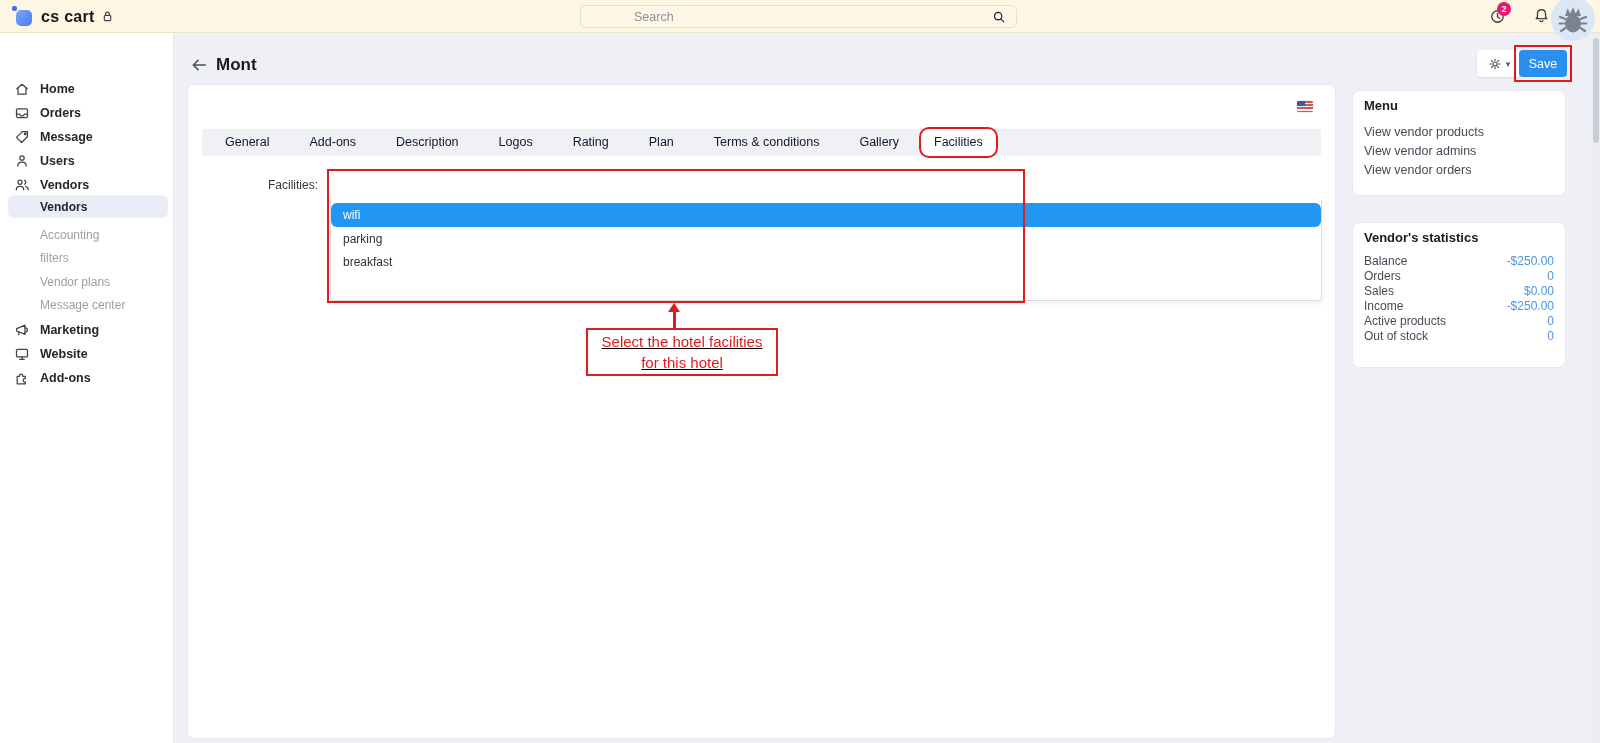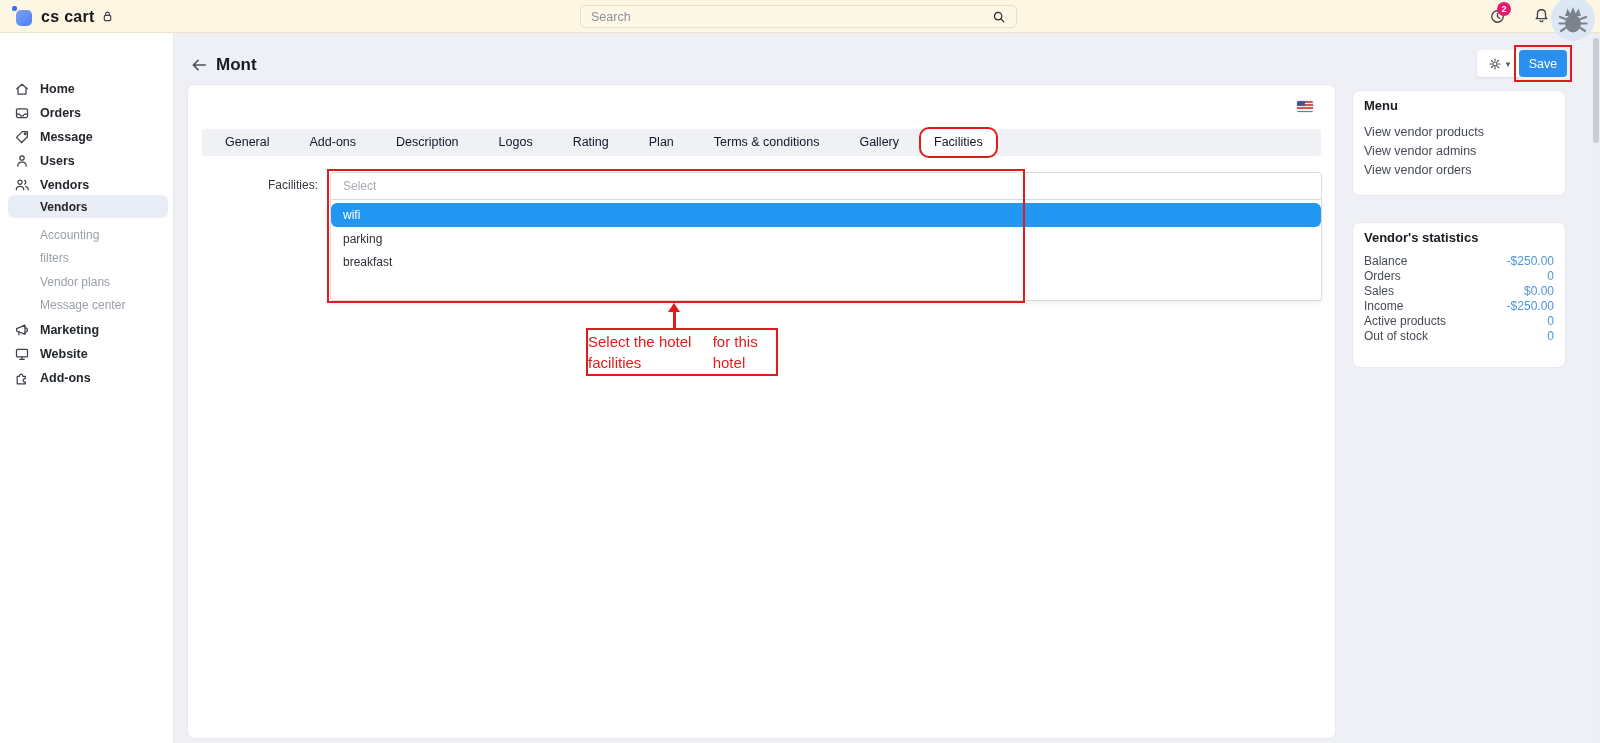--- a/index.html
+++ b/index.html
@@ -11,21 +11,21 @@
   #topbar { left:0; top:0; width:1600px; height:33px; background:#fdf6e3; border-bottom:1px solid #ece3cb; z-index:30; }
   #brand { left:12px; top:4px; width:150px; height:26px; display:flex; align-items:center; gap:7px; }
   #logo-box { position:relative; width:22px; height:22px; }
   #logo-dot { position:absolute; left:0; top:0; width:5px; height:5px; border-radius:2px; background:#3f6df0; }
   #logo-sq { position:absolute; left:4px; top:4px; width:16px; height:16px; border-radius:5px;
              background:linear-gradient(135deg,#7aa3f7 0%,#4d7df1 100%); }
   #brand-name { font-size:16px; font-weight:700; color:#16181c; letter-spacing:.3px; }
   #lock { left:100px; top:9px; }
   #search { left:580px; top:5px; width:437px; height:23px; border:1px solid #e7dec3; border-radius:5px;
             display:flex; align-items:center; padding:0 10px; color:#8d929b; font-size:12.5px; background:rgba(255,255,255,.15); }
-  #search .ph { flex:1; }
+  #search .ph { flex:1;margin-left:43px; }
   #icon-history { left:1489px; top:8px; }
   #badge { left:1497px; top:2px; width:14px; height:14px; border-radius:50%; background:#e5196e; color:#fff;
            font-size:9px; font-weight:700; display:flex; align-items:center; justify-content:center; z-index:2; }
   #icon-bell { left:1533px; top:7px; }
   #avatar { left:1551px; top:-3px; width:44px; height:44px; border-radius:50%; background:#dce7f6; z-index:1;
             display:flex; align-items:center; justify-content:center; }
 
   
   #sidebar { left:0; top:33px; width:174px; height:710px; background:#fff; border-right:1px solid #e9ebf0; z-index:20; }
   .nav-row { position:absolute; left:0; width:174px; height:24px; display:flex; align-items:center; cursor:pointer; }
@@ -70,21 +70,21 @@
               border-radius:0 0 4px 4px; box-shadow:0 3px 6px rgba(30,40,70,.07); }
   .opt { height:23.5px; display:flex; align-items:center; padding-left:12px; font-size:12px; color:#2c313a; cursor:pointer; }
   .opt.hl { background:#2196f3; color:#fff; height:24px; margin-top:3px;border-radius:6px; }
   #red-dd { left:327px; top:169px; width:698px; height:134px; }
 
   
   #arrow-shaft { left:673px; top:311px; width:3px; height:17px; background:#e01b1b; z-index:16; }
   #arrow-head { left:668px; top:303px; width:0; height:0; border-left:6.5px solid transparent;
                 border-right:6.5px solid transparent; border-bottom:9px solid #e01b1b; z-index:16; }
   #callout { left:586px; top:328px; width:192px; height:48px; background:#fff; border:2px solid #e01b1b; z-index:16;
-             display:flex; flex-direction:row; align-items:center; justify-content:center; }
+             display:flex; flex-direction:column; align-items:center; justify-content:center;text-decoration:underline; }
   #callout .cline { font-size:15px; color:#e01b1b; line-height:21px; }
 
   
   .rail-card { background:#fff; border:1px solid #e8eaf0; border-radius:8px; }
   #menu-card { left:1352px; top:90px; width:214px; height:106px; }
   #menu-title { left:1364px; top:98px; font-size:13px; font-weight:700; color:#181b20; }
   .menu-link { position:absolute; left:1364px; font-size:12.5px; color:#454b55; cursor:pointer; }
   #stats-card { left:1352px; top:222px; width:214px; height:146px; }
   #stats-title { left:1364px; top:230px; font-size:13px; font-weight:700; color:#181b20; }
   .stat-row { position:absolute; left:1364px; width:190px; height:15px; display:flex; justify-content:space-between; }
@@ -248,23 +248,20 @@
     <div class="tab">Description</div>
     <div class="tab">Logos</div>
     <div class="tab">Rating</div>
     <div class="tab">Plan</div>
     <div class="tab">Terms &amp; conditions</div>
     <div class="tab">Gallery</div>
     <div class="tab active">Facilities</div>
   </div>
 
   <div id="fac-label" class="abs">Facilities:</div>
-  <div id="select-box" class="abs">
-    <span>Select</span>
-  </div>
   <div id="dropdown" class="abs">
     <div class="opt hl">wifi</div>
     <div class="opt">parking</div>
     <div class="opt">breakfast</div>
   </div>
   <div id="red-dd" class="abs red-box"></div>
 
   <div id="arrow-head" class="abs"></div>
   <div id="arrow-shaft" class="abs"></div>
   <div id="callout" class="abs">

